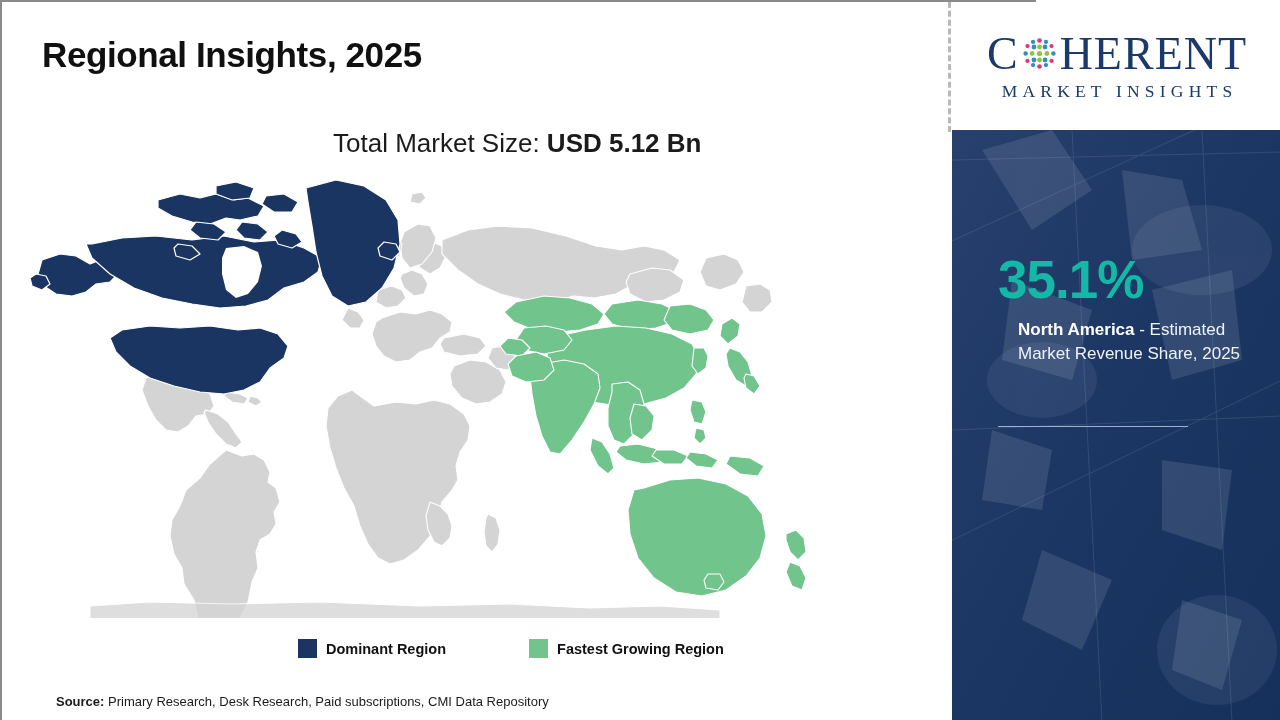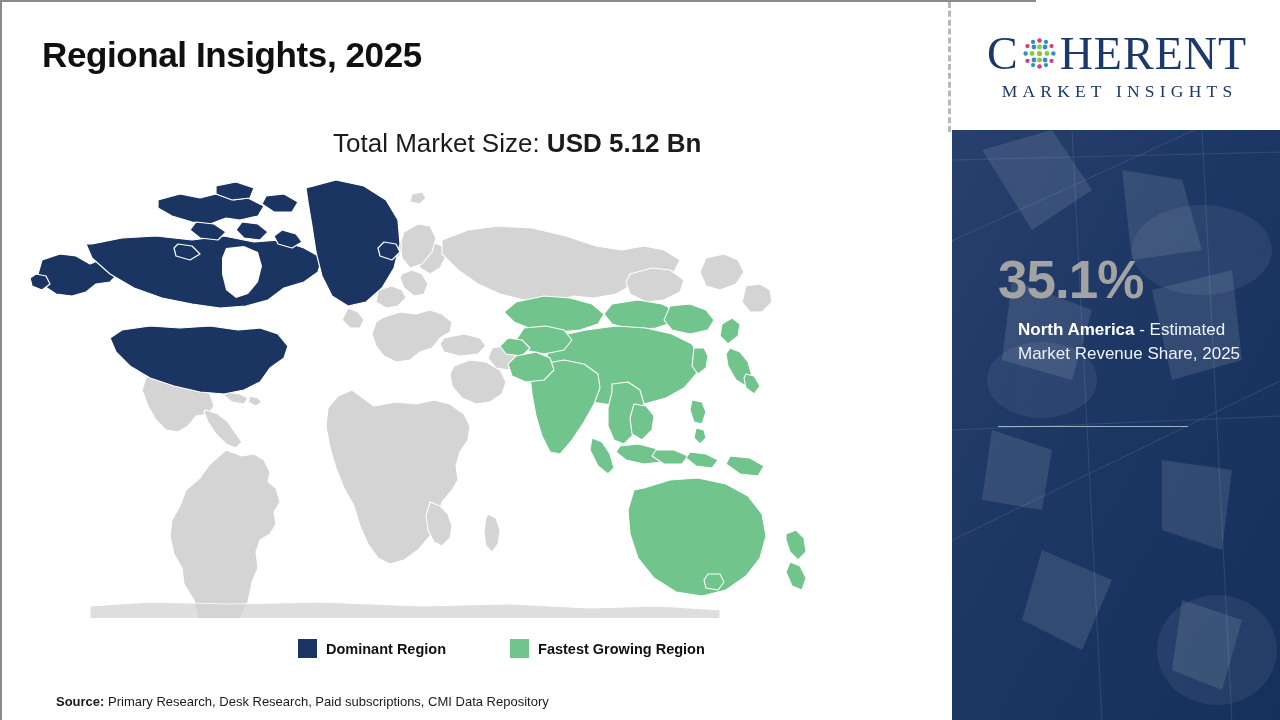--- a/index.html
+++ b/index.html
@@ -28,21 +28,21 @@
     font-size:26px;color:#1b1b1b;white-space:nowrap;
   }
   #market-size-line .ms-label{font-weight:400;margin-left:11px;}
   #market-size-line .ms-value{font-weight:bold;}
 
   
   #map-wrap{position:absolute;left:28px;top:176px;width:820px;height:440px;}
   #world-map{display:block;width:100%;height:100%;}
 
   
-  #legend{position:absolute;left:296px;top:637px;display:flex;align-items:flex-start;gap:64px;}
+  #legend{position:absolute;left:296px;top:637px;display:flex;align-items:flex-start;gap:83px;}
   .legend-item{display:flex;align-items:center;gap:9px;}
   .legend-swatch{width:19px;height:19px;display:block;}
   .legend-label{font-size:14.5px;font-weight:bold;color:#111;white-space:nowrap;}
 
   
   #source-line{
     position:absolute;left:42px;top:692px;
     font-size:13px;color:#1b1b1b;white-space:nowrap;margin-left:12px;
   }
   #source-line .src-strong{font-weight:bold;}
@@ -77,21 +77,21 @@
   #stat-panel{
     position:absolute;left:0;top:128px;width:330px;height:592px;
     background:#1d3764;overflow:hidden;
   }
   #panel-texture{position:absolute;inset:0;width:100%;height:100%;opacity:1;}
 
   #panel-content{position:absolute;left:46px;top:0;width:268px;height:100%;}
 
   #stat-percent{
     position:absolute;left:0;top:123px;
-    font-size:53px;font-weight:bold;color:#a3a3a3;
+    font-size:53px;font-weight:bold;color:#14b8a6;
     letter-spacing:-1px;line-height:1;
   }
   #stat-caption{
     position:absolute;left:0;top:188px;width:262px;
     font-size:17px;color:#eef2f8;line-height:1.43;font-weight:400;margin-left:20px;
   }
   #stat-caption .sc-strong{font-weight:bold;color:#ffffff;}
 
   #panel-divider{
     position:absolute;left:0;top:296px;width:190px;height:0;

